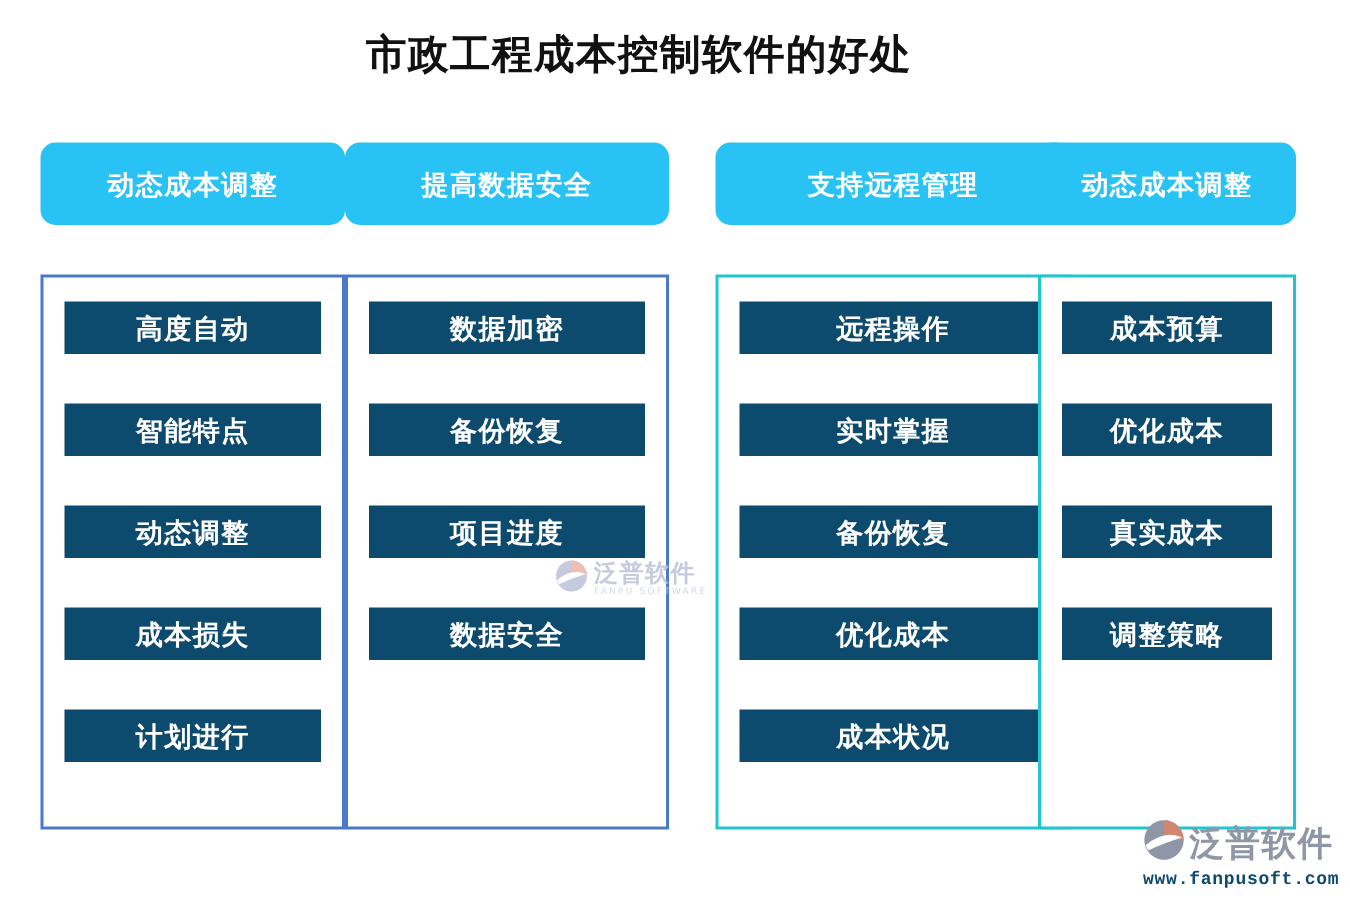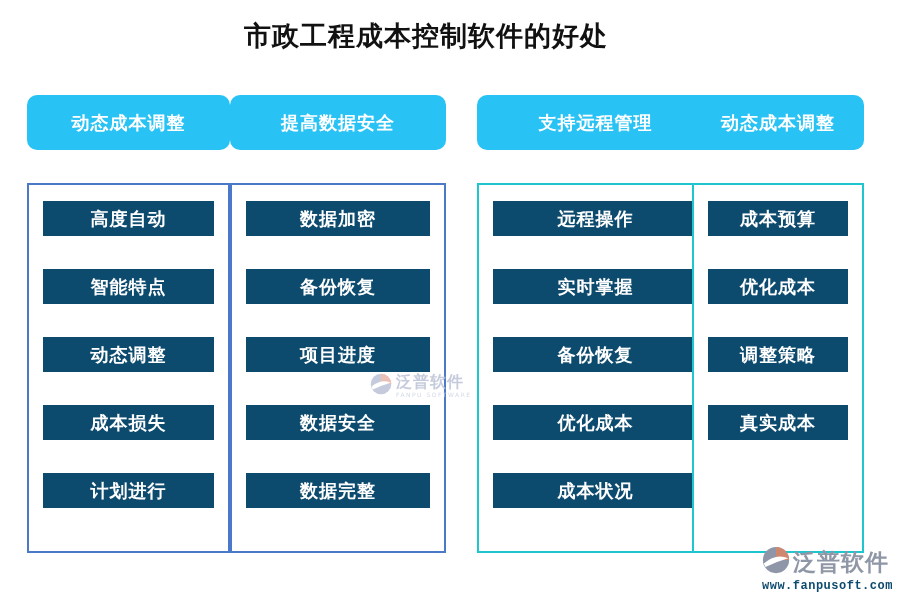--- a/index.html
+++ b/index.html
@@ -68,42 +68,41 @@
     </div>
   </div>
 
   <div class="col col-2">
     <div class="hdr">提高数据安全</div>
     <div class="box">
       <div class="item">数据加密</div>
       <div class="item">备份恢复</div>
       <div class="item">项目进度</div>
       <div class="item">数据安全</div>
-      <div class="item">数据完整</div>
     </div>
   </div>
 
   <div class="col col-3">
     <div class="hdr">支持远程管理</div>
     <div class="box teal">
       <div class="item">远程操作</div>
       <div class="item">实时掌握</div>
       <div class="item">备份恢复</div>
       <div class="item">优化成本</div>
       <div class="item">成本状况</div>
     </div>
   </div>
 
   <div class="col col-4">
     <div class="hdr">动态成本调整</div>
     <div class="box teal">
       <div class="item">成本预算</div>
       <div class="item">优化成本</div>
+      <div class="item">真实成本</div>
       <div class="item">调整策略</div>
-      <div class="item">真实成本</div>
     </div>
   </div>
 
   <div class="watermark">
     <span class="mark">
       <svg width="22" height="22" viewBox="0 0 32 32">
         <circle cx="16" cy="16" r="15" fill="#bcc3d6"></circle>
         <path d="M16 1 A15 15 0 0 1 31 16 L16 16 Z" fill="#e8b4a8"></path>
         <path d="M2 20 Q16 8 30 14 Q16 18 4 24 Z" fill="#ffffff"></path>
       </svg>

